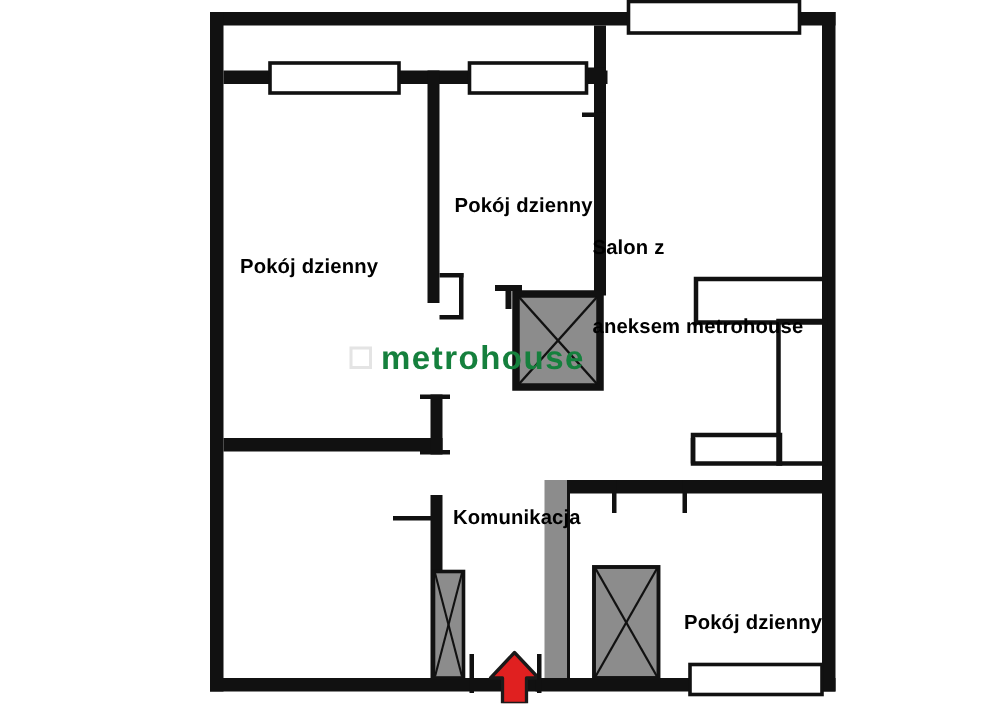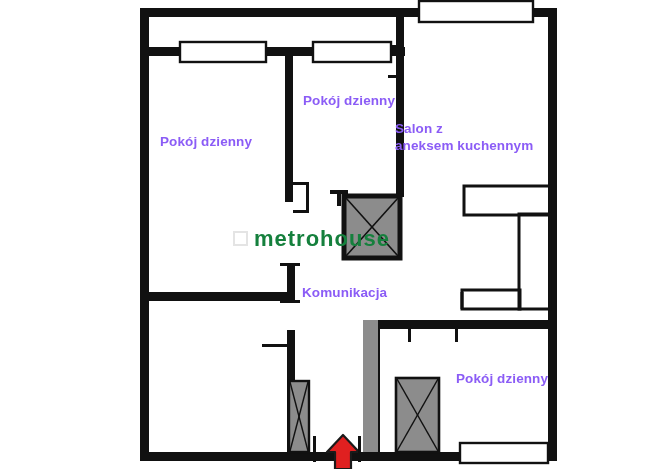--- a/index.html
+++ b/index.html
@@ -23,23 +23,24 @@
     top: 0;
     width: 654px;
     height: 469px;
   }
   .room-label {
     position: absolute;
     font-family: "Liberation Sans", sans-serif;
     font-weight: bold;
     font-size: 13.5px;
     line-height: 17px;
-    color: #8b5cf6;
+    color: #000000;
     white-space: pre;
     letter-spacing: 0.1px;
+    margin-top: 36px;
   }
   .watermark {
     position: absolute;
     font-family: "Liberation Sans", sans-serif;
     font-size: 22px;
     font-weight: 700;
     letter-spacing: 1px;
     color: #15803d;
     white-space: pre;
     user-select: none;
@@ -150,21 +151,21 @@
 
   <div class="wm-mark" style="left:233px; top:231px;"></div>
   <div class="watermark" style="left:254px; top:226px;">metrohouse</div>
 
   <div class="room-label" style="left:160px; top:133px;">Pokój dzienny</div>
 
   <div class="room-label" style="left:303px; top:92px;">Pokój dzienny</div>
 
   <div style="position:absolute; left:395px; top:120px;">
     <div class="room-label" style="position:static;">Salon z</div>
-    <div class="room-label" style="position:static;">aneksem kuchennym</div>
+    <div class="room-label" style="position:static;">aneksem metrohouse</div>
   </div>
 
-  <div class="room-label" style="left:302px; top:284px;">Komunikacja</div>
+  <div class="room-label" style="left:302px; top:300px;">Komunikacja</div>
 
 
   <div class="room-label" style="left:456px; top:370px;">Pokój dzienny</div>
 
 </div>
 
 </body></html>

